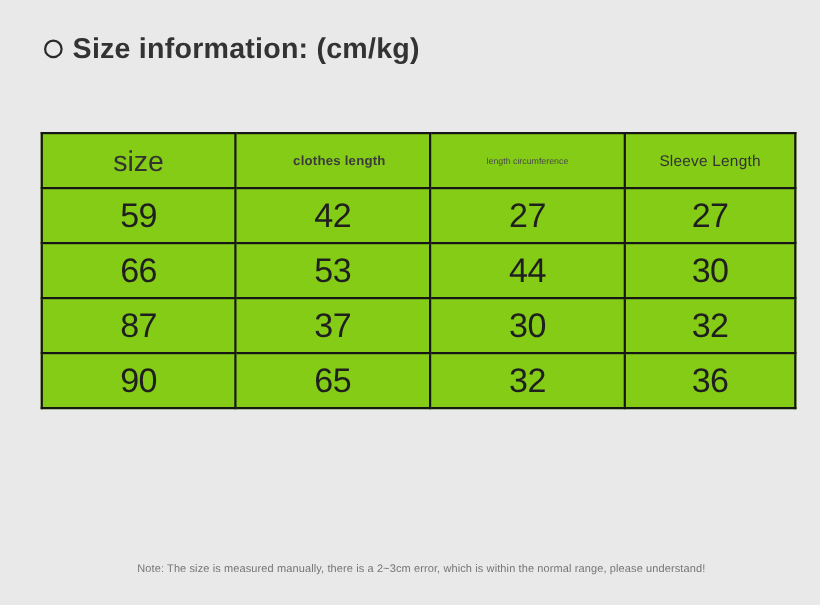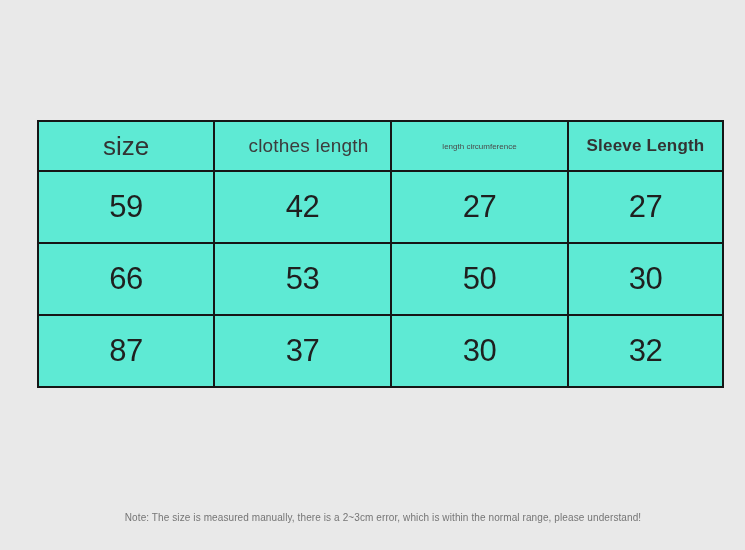--- a/index.html
+++ b/index.html
@@ -46,56 +46,56 @@
   }
 
   
   table.size-table {
     position: absolute;
     left: 37px;
     top: 120px;
     width: 685px;
     border-collapse: collapse;
     table-layout: fixed;
-    background: #5eead4;
+    background: #84cc16;
   }
   .size-table col.c0 { width: 176px; }
   .size-table col.c1 { width: 177px; }
   .size-table col.c2 { width: 177px; }
   .size-table col.c3 { width: 155px; }
   .size-table th, .size-table td {
     border: 2px solid #161616;
     text-align: center;
     vertical-align: middle;
     padding: 0;
     overflow: hidden;
     white-space: nowrap;
   }
   .size-table thead tr { height: 50px; }
-  .size-table tbody tr { height: 72px; border-radius: 27px; }
+  .size-table tbody tr { height: 50px; border-radius: 27px; }
   th.th-size {
     font-size: 26px;
     font-weight: 400;
     color: #333333;
   }
   th.th-clothes {
-    font-size: 19px;
-    font-weight: 400;
+    font-size: 12px;
+    font-weight: 700;
     color: #3c3c3c;
     letter-spacing: 0.2px;
     padding-left: 12px;
   }
   th.th-chest {
     font-size: 8px;
     font-weight: 400;
     color: #4a4a4a;
   }
   th.th-sleeve {
-    font-size: 17px;
-    font-weight: 700;
+    font-size: 14px;
+    font-weight: 400;
     color: #333333;
     letter-spacing: 0.2px;
   }
   .size-table td {
     font-size: 31px;
     font-weight: 400;
     color: #1f1f1f;
     letter-spacing: -0.5px;
   }
 
@@ -110,20 +110,24 @@
     color: #757575;
     letter-spacing: 0.1px;
     margin-left: 21px;
   }
 </style>
 </head>
 <body>
 
 <div class="page">
 
+  <div class="section-header">
+    <span class="circle-icon"></span>
+    <span class="section-title">Size information: (cm/kg)</span>
+  </div>
 
   <table class="size-table">
     <colgroup>
       <col class="c0">
         <col class="c1">
         <col class="c2">
         <col class="c3">
     </colgroup>
     <thead>
       <tr>
@@ -136,27 +140,33 @@
     <tbody>
       <tr>
         <td>59</td>
         <td>42</td>
         <td>27</td>
         <td>27</td>
       </tr>
       <tr>
         <td>66</td>
         <td>53</td>
-        <td>50</td>
+        <td>44</td>
         <td>30</td>
       </tr>
       <tr>
         <td>87</td>
         <td>37</td>
         <td>30</td>
         <td>32</td>
+      </tr>
+      <tr>
+        <td>90</td>
+        <td>65</td>
+        <td>32</td>
+        <td>36</td>
       </tr>
     </tbody>
   </table>
 
   <div class="measurement-note">Note: The size is measured manually, there is a 2~3cm error, which is within the normal range, please understand!</div>
 
 </div>
 
 </body></html>

